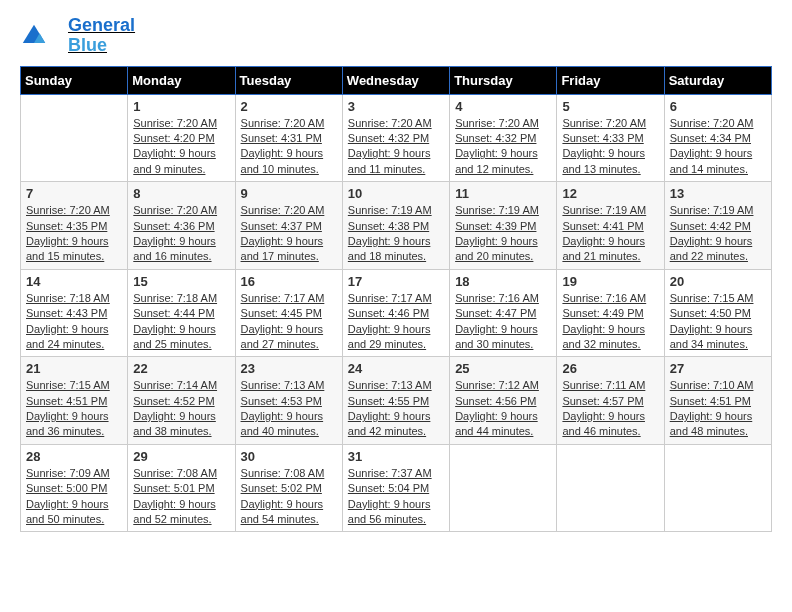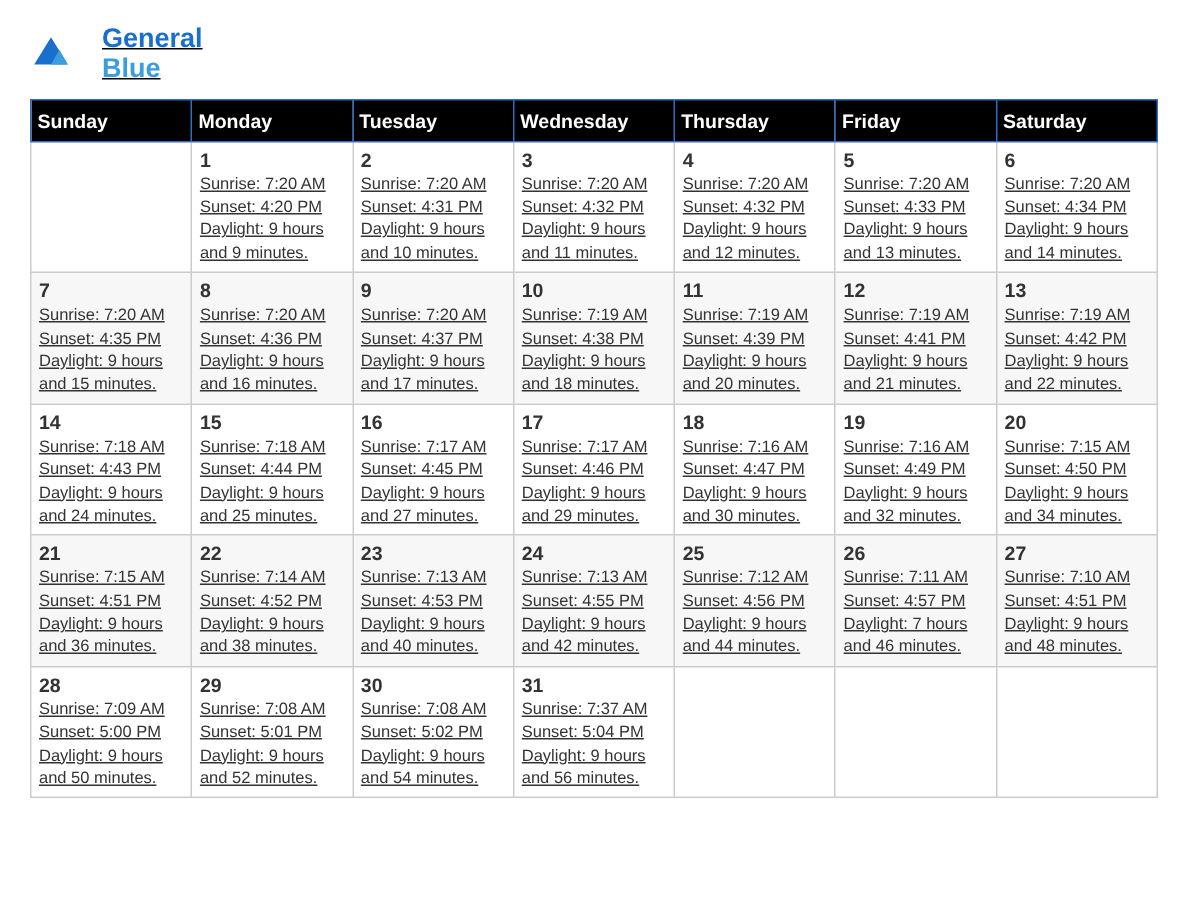--- a/index.html
+++ b/index.html
@@ -326,21 +326,21 @@
           <div>Sunrise: 7:12 AM</div>
           <div>Sunset: 4:56 PM</div>
           <div>Daylight: 9 hours and 44 minutes.</div>
         </div>
         </td>
         <td>
           <span class="day-number">26</span>
         <div class="day-info">
           <div>Sunrise: 7:11 AM</div>
           <div>Sunset: 4:57 PM</div>
-          <div>Daylight: 7 hours and 46 minutes.</div>
+          <div>Daylight: 9 hours and 46 minutes.</div>
         </div>
         </td>
         <td>
           <span class="day-number">27</span>
         <div class="day-info">
           <div>Sunrise: 7:10 AM</div>
           <div>Sunset: 4:51 PM</div>
           <div>Daylight: 9 hours and 48 minutes.</div>
         </div>
         </td>

